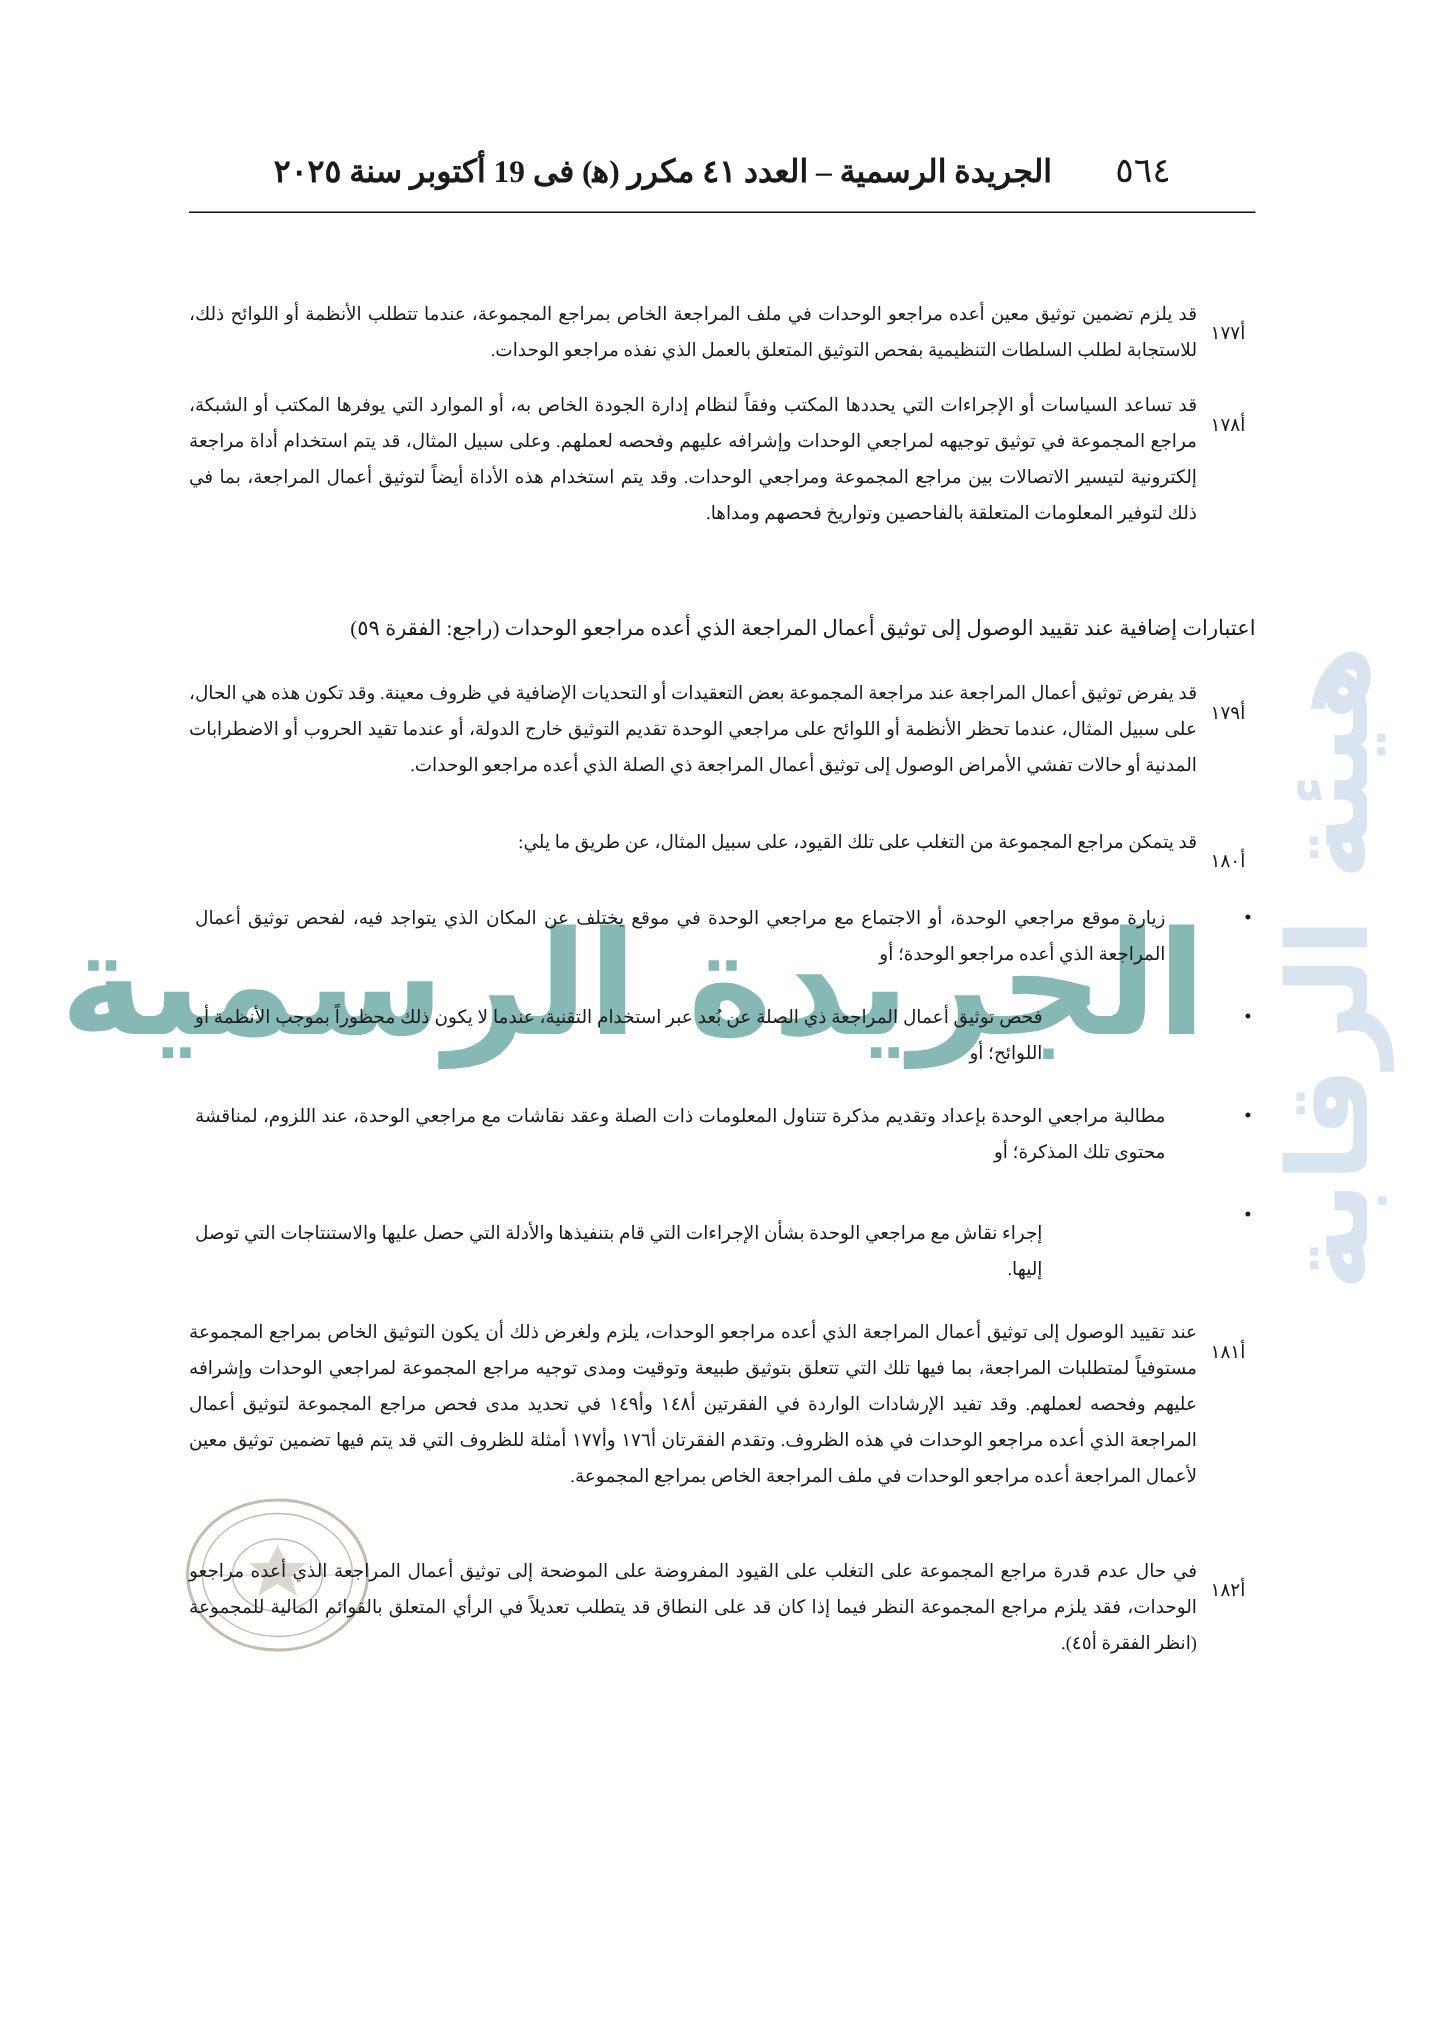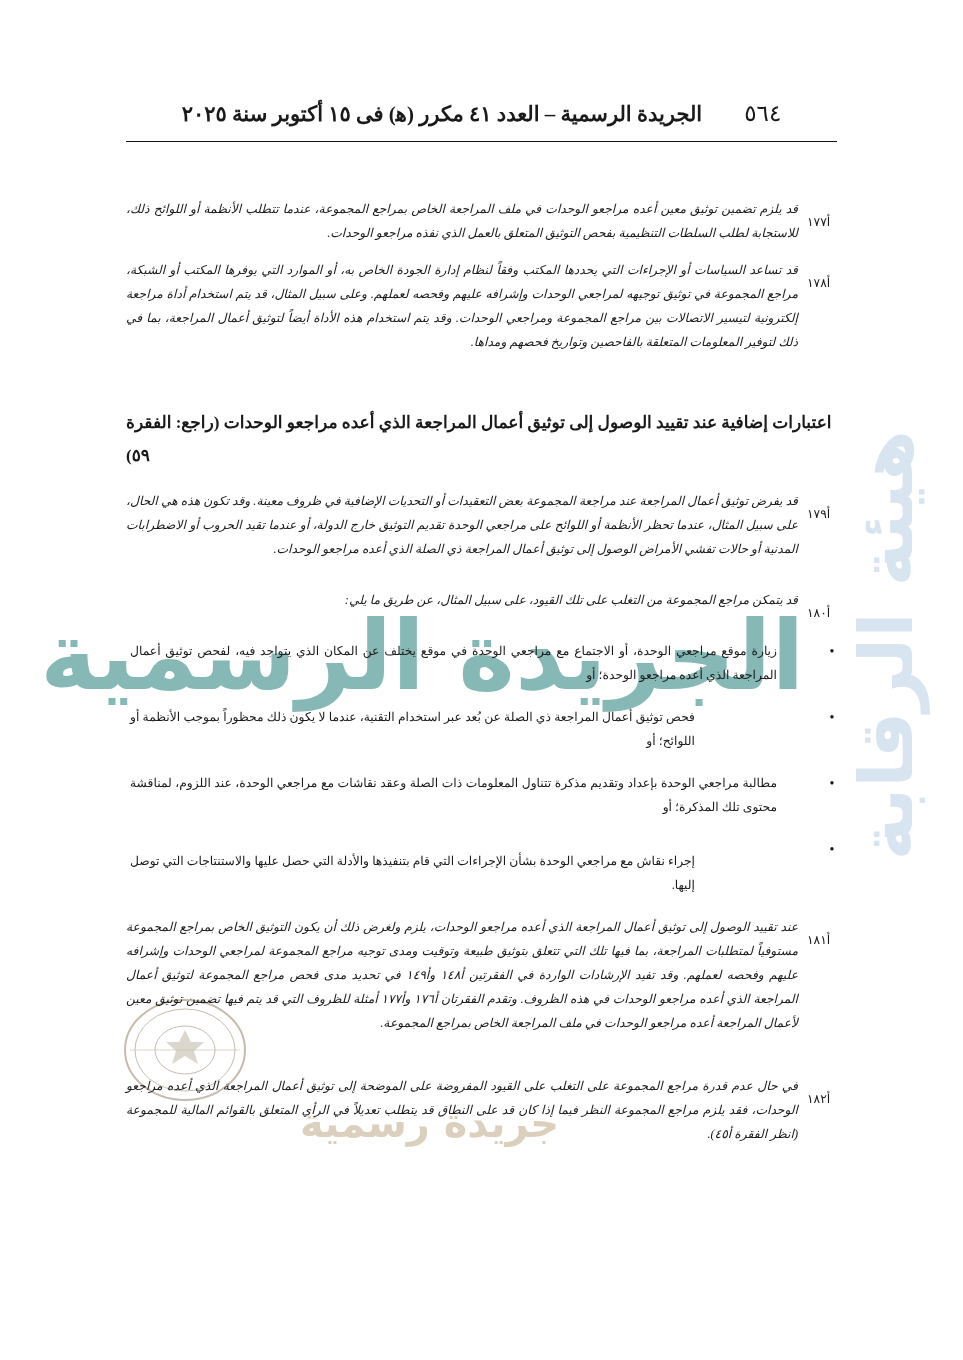--- a/index.html
+++ b/index.html
@@ -125,28 +125,27 @@
     text-align: left;
     font-size: 12.3px;
     white-space: nowrap;
     padding-top: 1px;
     margin-top: 12px;
   }
   .para-text {
     flex: 1 1 auto;
     text-align: justify;
     text-justify: inter-word;
-    font-style: italic;
   }
 
   .section-head {
-    text-align: left;
-    font-size: 17px;
+    text-align: right;
+    font-size: 14px;
     margin: 24px 0 18px 0;
-    font-weight: bold;
+    font-weight: normal;
   }
 
   .bullets {
     margin: 14px 0 6px 0;
     padding: 0;
     list-style: none;
   }
   .bullets li {
     display: flex;
     flex-direction: row;
@@ -181,37 +180,36 @@
   .gap-md { height: 14px; }
 </style>
 </head>
 <body>
 
 <div class="page">
 
   <div class="watermark-layer">
     <div class="wm-arabic-top">هيئة الرقابة</div>
     <div class="wm-arabic-main">الجريدة الرسمية</div>
-    <div class="wm-arabic-lower">جريدة رسمية</div>
     <div class="wm-seal">
       <svg viewBox="0 0 150 120" xmlns="http://www.w3.org/2000/svg">
         <ellipse cx="75" cy="60" rx="60" ry="50" fill="none" stroke="#7f6a4a" stroke-width="2"></ellipse>
         <ellipse cx="75" cy="60" rx="50" ry="41" fill="none" stroke="#7f6a4a" stroke-width="1"></ellipse>
         <ellipse cx="75" cy="60" rx="30" ry="24" fill="none" stroke="#7f6a4a" stroke-width="1"></ellipse>
         <path d="M75 40 l6 12 h13 l-10 9 4 13 -13 -8 -13 8 4 -13 -10 -9 h13 z" fill="#7f6a4a" opacity=".6"></path>
         <line x1="20" y1="60" x2="130" y2="60" stroke="#7f6a4a" stroke-width=".6"></line>
       </svg>
     </div>
   </div>
 
   <div class="content">
 
     <div class="header">
       <span class="page-number">٥٦٤</span>
-      <span class="header-title">الجريدة الرسمية – العدد ٤١ مكرر (ﻫ) فى ١٥ أكتوبر سنة ٢٠٢٥</span>
+      <span class="header-title">الجريدة الرسمية – العدد ٤١ مكرر (ﻫ) فى 19 أكتوبر سنة ٢٠٢٥</span>
     </div>
     <div class="header-rule"></div>
 
     <div class="body-area">
 
       <div class="para">
         <div class="para-num">أ١٧٧</div>
         <div class="para-text">قد يلزم تضمين توثيق معين أعده مراجعو الوحدات في ملف المراجعة الخاص بمراجع المجموعة، عندما تتطلب الأنظمة أو اللوائح ذلك، للاستجابة لطلب السلطات التنظيمية بفحص التوثيق المتعلق بالعمل الذي نفذه مراجعو الوحدات.</div>
       </div>
 

